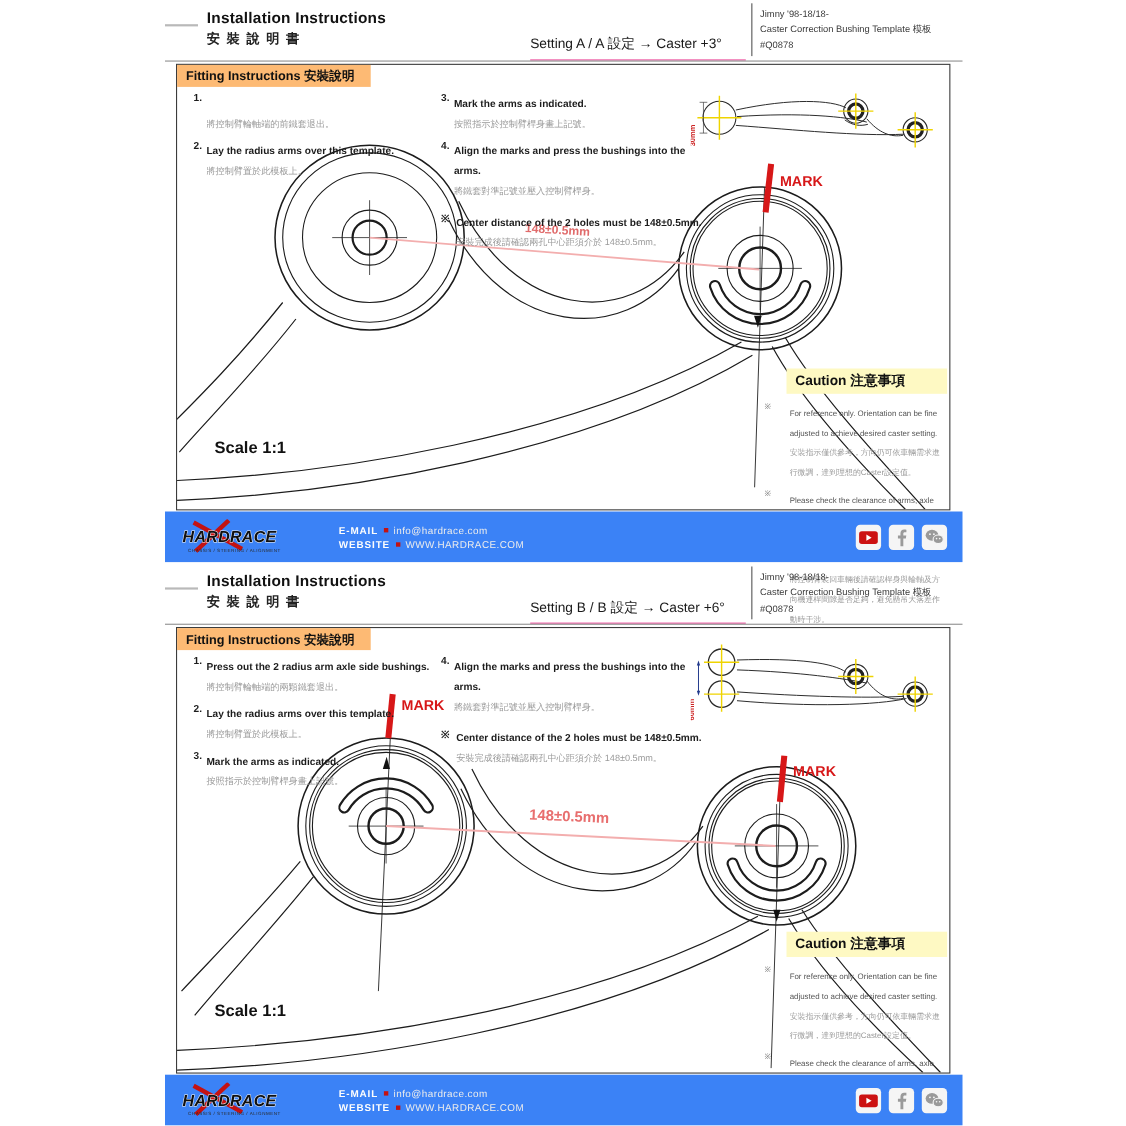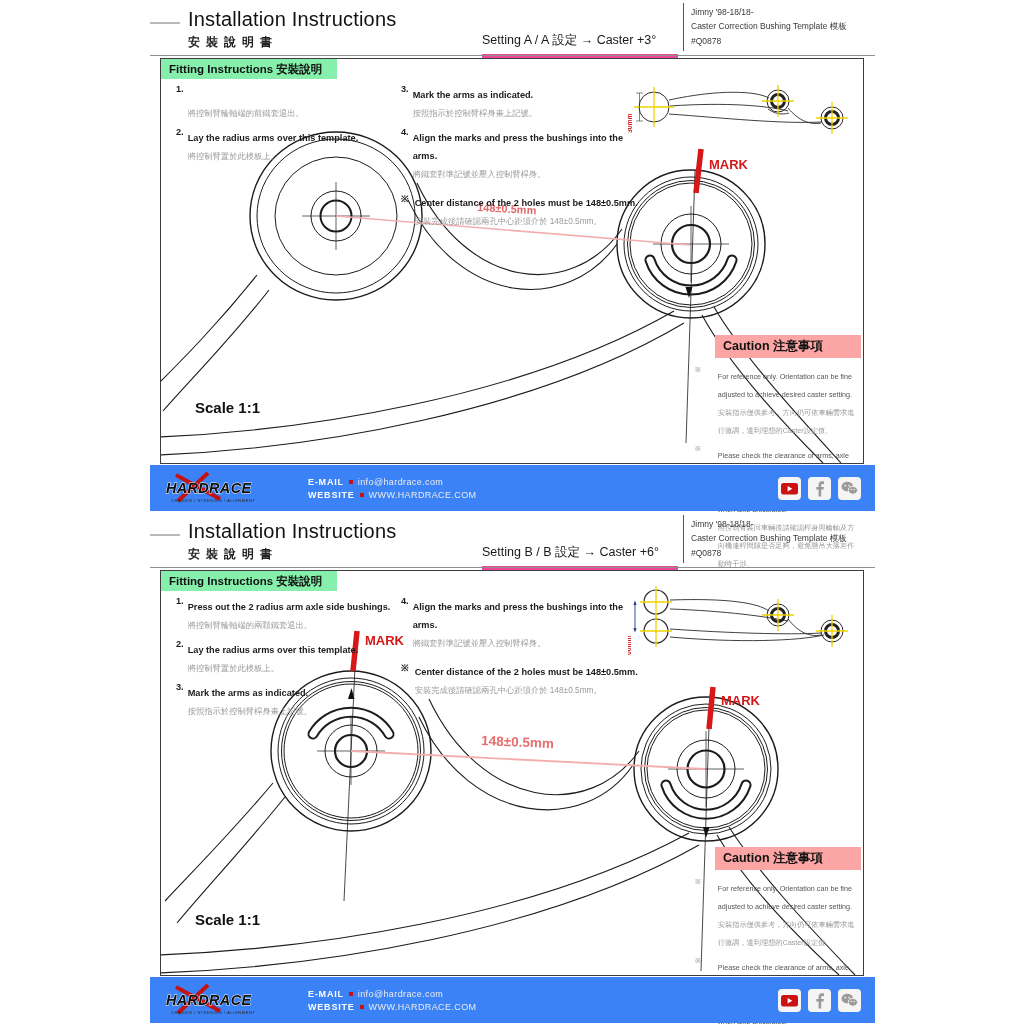--- a/index.html
+++ b/index.html
@@ -4,47 +4,47 @@
 <style>
   html,body{margin:0;padding:0;background:#ffffff;}
   body{width:1024px;height:1024px;font-family:"Liberation Sans",sans-serif;-webkit-font-smoothing:antialiased;}
   .page{position:relative;width:1024px;height:1024px;background:#fff;overflow:hidden;}
   .section{position:absolute;left:150px;width:725px;height:512px;}
   .sec-a{top:0;} .sec-b{top:512px;}
 
   
   .hdr-dash{position:absolute;left:0;top:22px;width:30px;height:2px;background:#b9b9b9;}
   .hdr-title{position:absolute;left:38px;top:8px;}
-  .hdr-title .en{font-size:20px;font-weight:400;color:#111;letter-spacing:.2px;}
+  .hdr-title .en{font-size:14px;font-weight:700;color:#111;letter-spacing:.2px;}
   .hdr-title .zh{font-size:12px;font-weight:600;color:#222;letter-spacing:6px;margin-top:3px;}
-  .hdr-setting{position:absolute;left:332px;top:32px;width:196px;font-size:12.5px;color:#1a1a1a;border-bottom:6px solid #ec4899;padding-bottom:5px;}
+  .hdr-setting{position:absolute;left:332px;top:32px;width:196px;font-size:12.5px;color:#1a1a1a;border-bottom:1px solid #ec4899;padding-bottom:5px;}
   .hdr-divider{position:absolute;left:533px;top:3px;width:1px;height:48px;background:#555;}
   .hdr-product{position:absolute;left:541px;top:5px;font-size:8.5px;color:#3a3a3a;line-height:1.7;}
   .hdr-rule{position:absolute;left:0;top:55px;width:725px;height:1px;background:#8f8f8f;}
 
   
   .fit-box{position:absolute;left:10px;top:58px;width:702px;height:404px;border:1px solid #3c3c3c;background:#fff;}
-  .fit-title{position:absolute;left:0;top:0;width:168px;height:15px;background:#86efac;font-size:11.5px;font-weight:bold;color:#111;padding:3px 0 2px 8px;}
+  .fit-title{position:absolute;left:0;top:0;width:168px;height:15px;background:#fdba74;font-size:11.5px;font-weight:bold;color:#111;padding:3px 0 2px 8px;}
   .steps{position:absolute;top:25px;}
   .steps.left{left:15px;width:218px;}
   .steps.right{left:240px;width:240px;}
   .step{display:flex;gap:4px;margin-bottom:7px;}
   .step .num,.step .sym{font-size:9.2px;font-weight:600;color:#1c1c1c;flex:0 0 auto;}
   .step .sym{margin-right:2px;}
   .step .txt .en{font-size:9.2px;font-weight:600;color:#1c1c1c;line-height:1.25;}
   .step .txt .zh{font-size:8.3px;color:#9a9a9a;line-height:1.3;margin-top:1px;}
   .note-gap{margin-top:11px;}
 
   .main-svg{position:absolute;left:0;top:0;width:702px;height:404px;pointer-events:none;}
   .mini-svg{position:absolute;right:3px;top:14px;width:232px;height:78px;}
 
   .scale-label{position:absolute;left:34px;top:340px;font-size:15px;font-weight:bold;color:#111;}
 
   .caution{position:absolute;right:2px;top:276px;width:166px;}
-  .caution .cap{margin-left:auto;width:134px;background:#fca5a5;font-size:12.5px;font-weight:bold;color:#111;padding:3px 4px 3px 8px;}
+  .caution .cap{margin-left:auto;width:134px;background:#fef9c3;font-size:12.5px;font-weight:bold;color:#111;padding:3px 4px 3px 8px;}
   .caution .items{margin-top:7px;}
   .c-item{display:flex;gap:17px;margin-bottom:7px;}
   .c-item .sym{font-size:7px;color:#777;flex:0 0 auto;}
   .c-item .en{font-size:7.2px;color:#555;line-height:1.35;}
   .c-item .zh{font-size:7.2px;color:#9a9a9a;line-height:1.4;margin-top:18px;}
 
   
   .mark-text{font-family:"Liberation Sans",sans-serif;font-size:13px;font-weight:bold;fill:#d71718;}
   .dim-a{font-family:"Liberation Sans",sans-serif;font-size:11px;font-weight:600;fill:#e06a6a;}
   .dim-b{font-family:"Liberation Sans",sans-serif;font-size:13.5px;font-weight:bold;fill:#e86e6e;}

